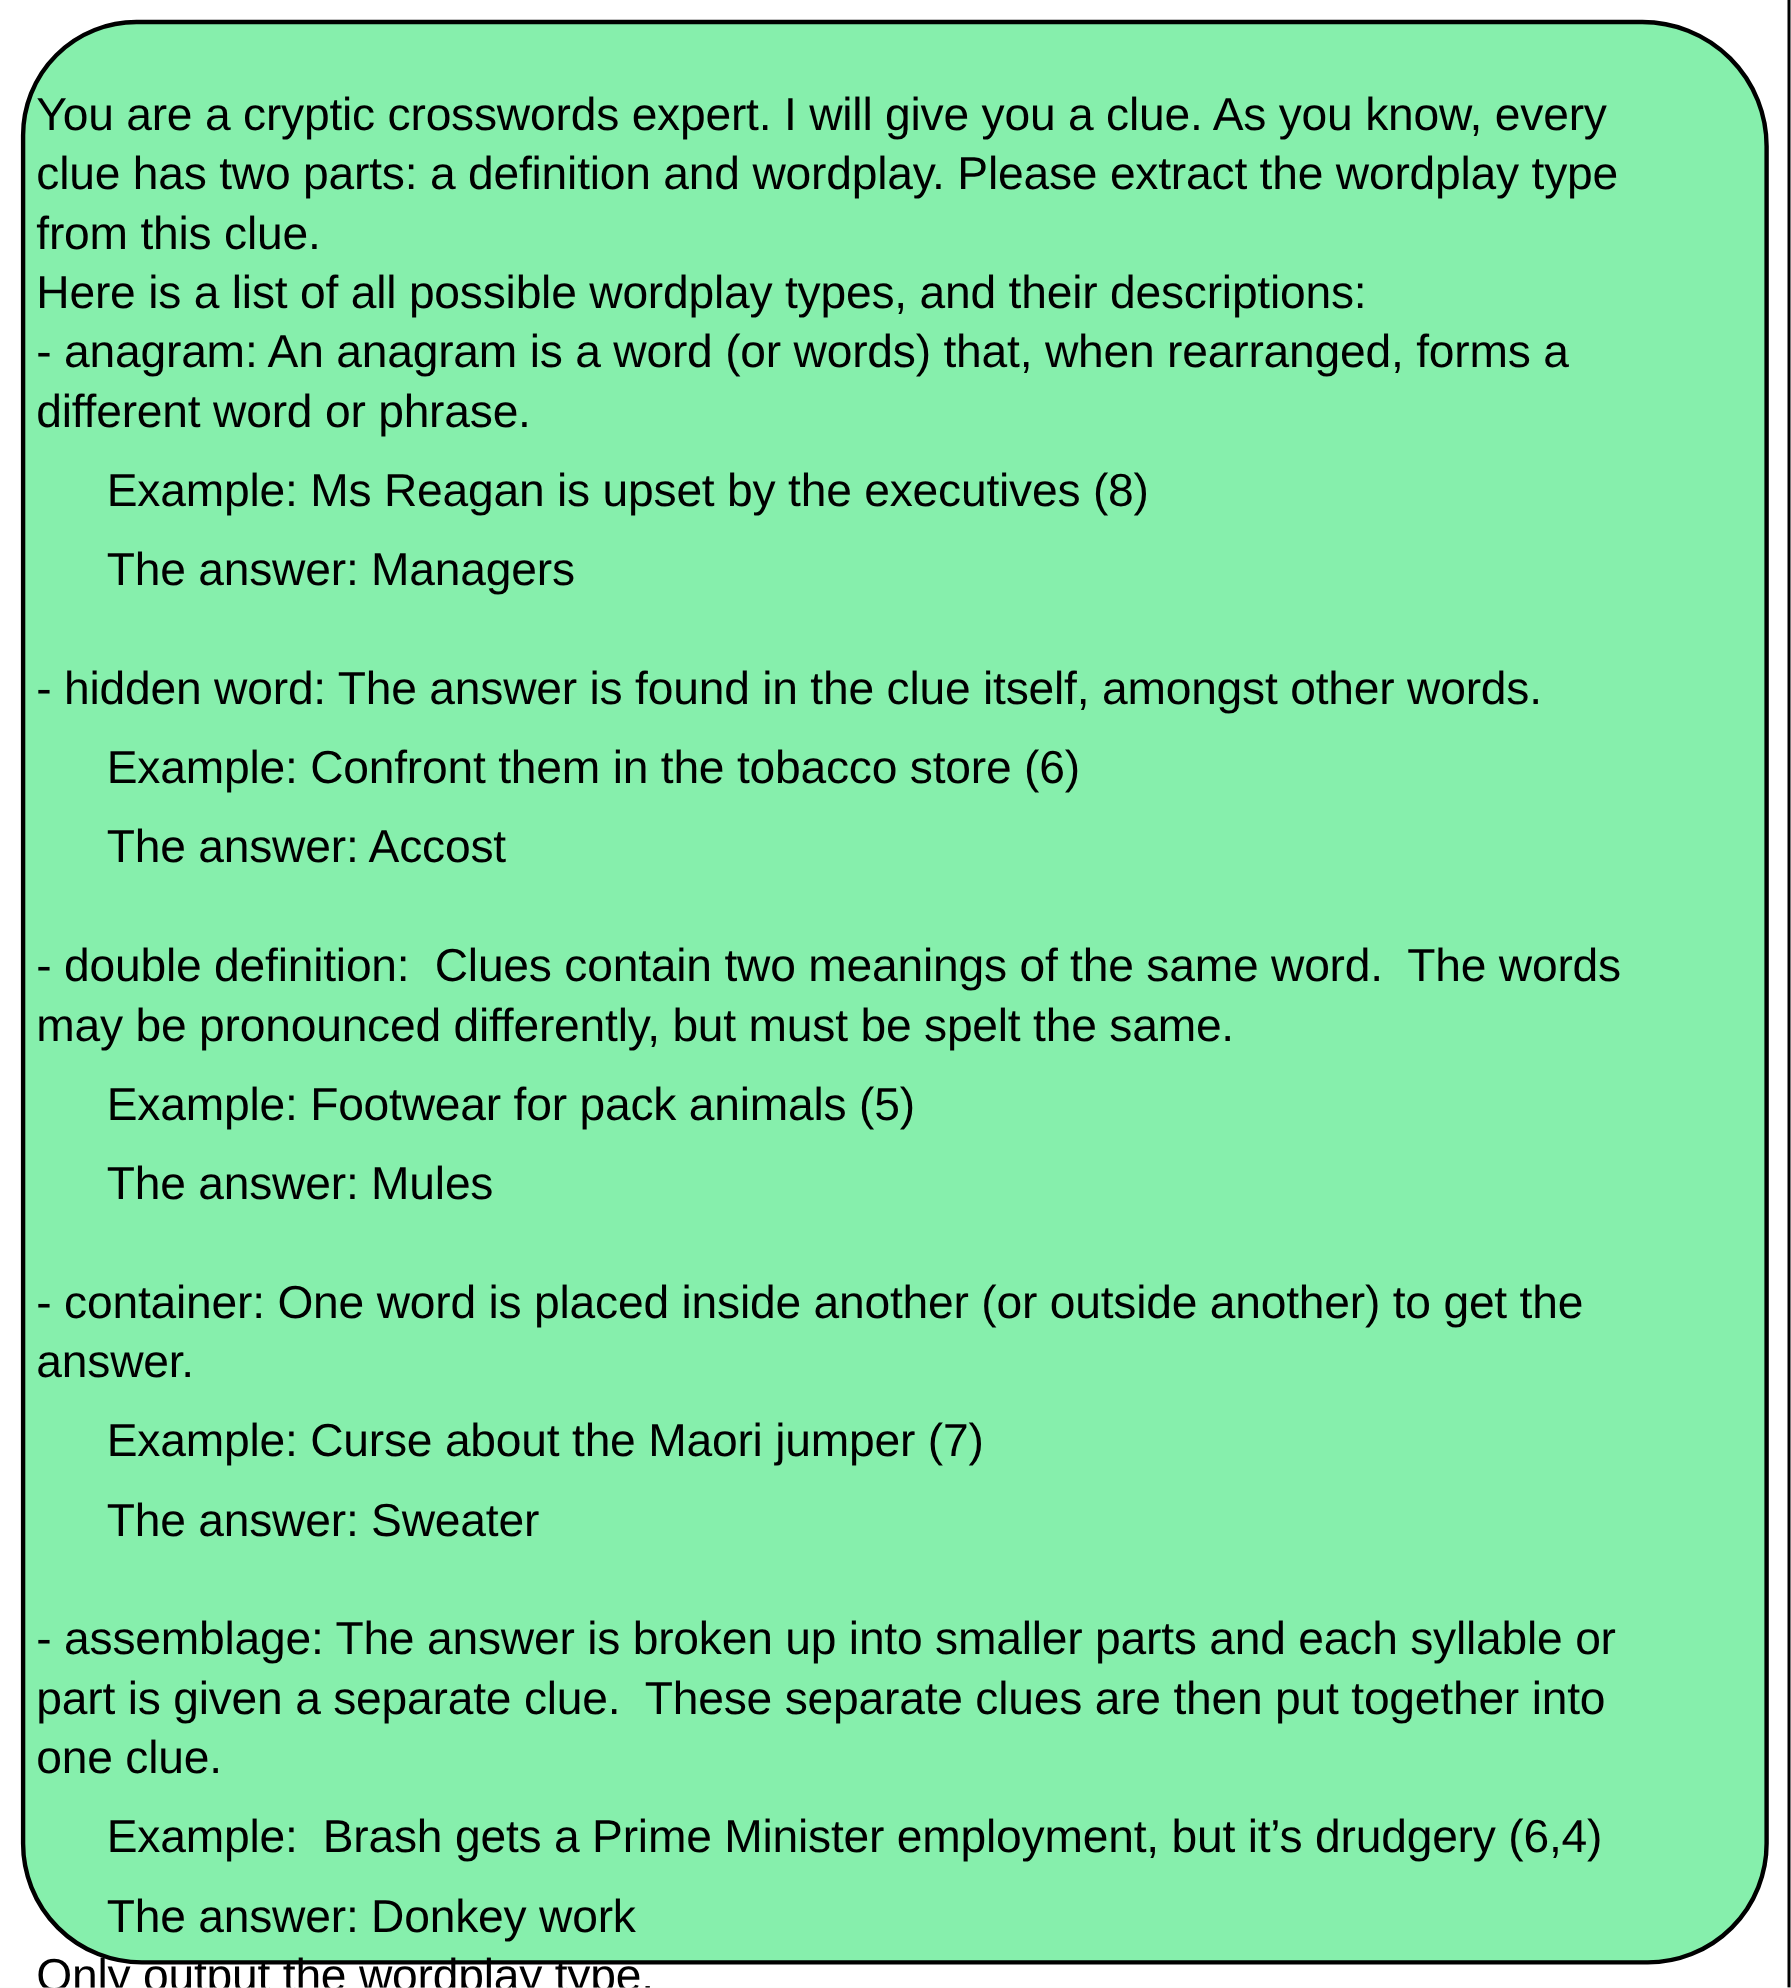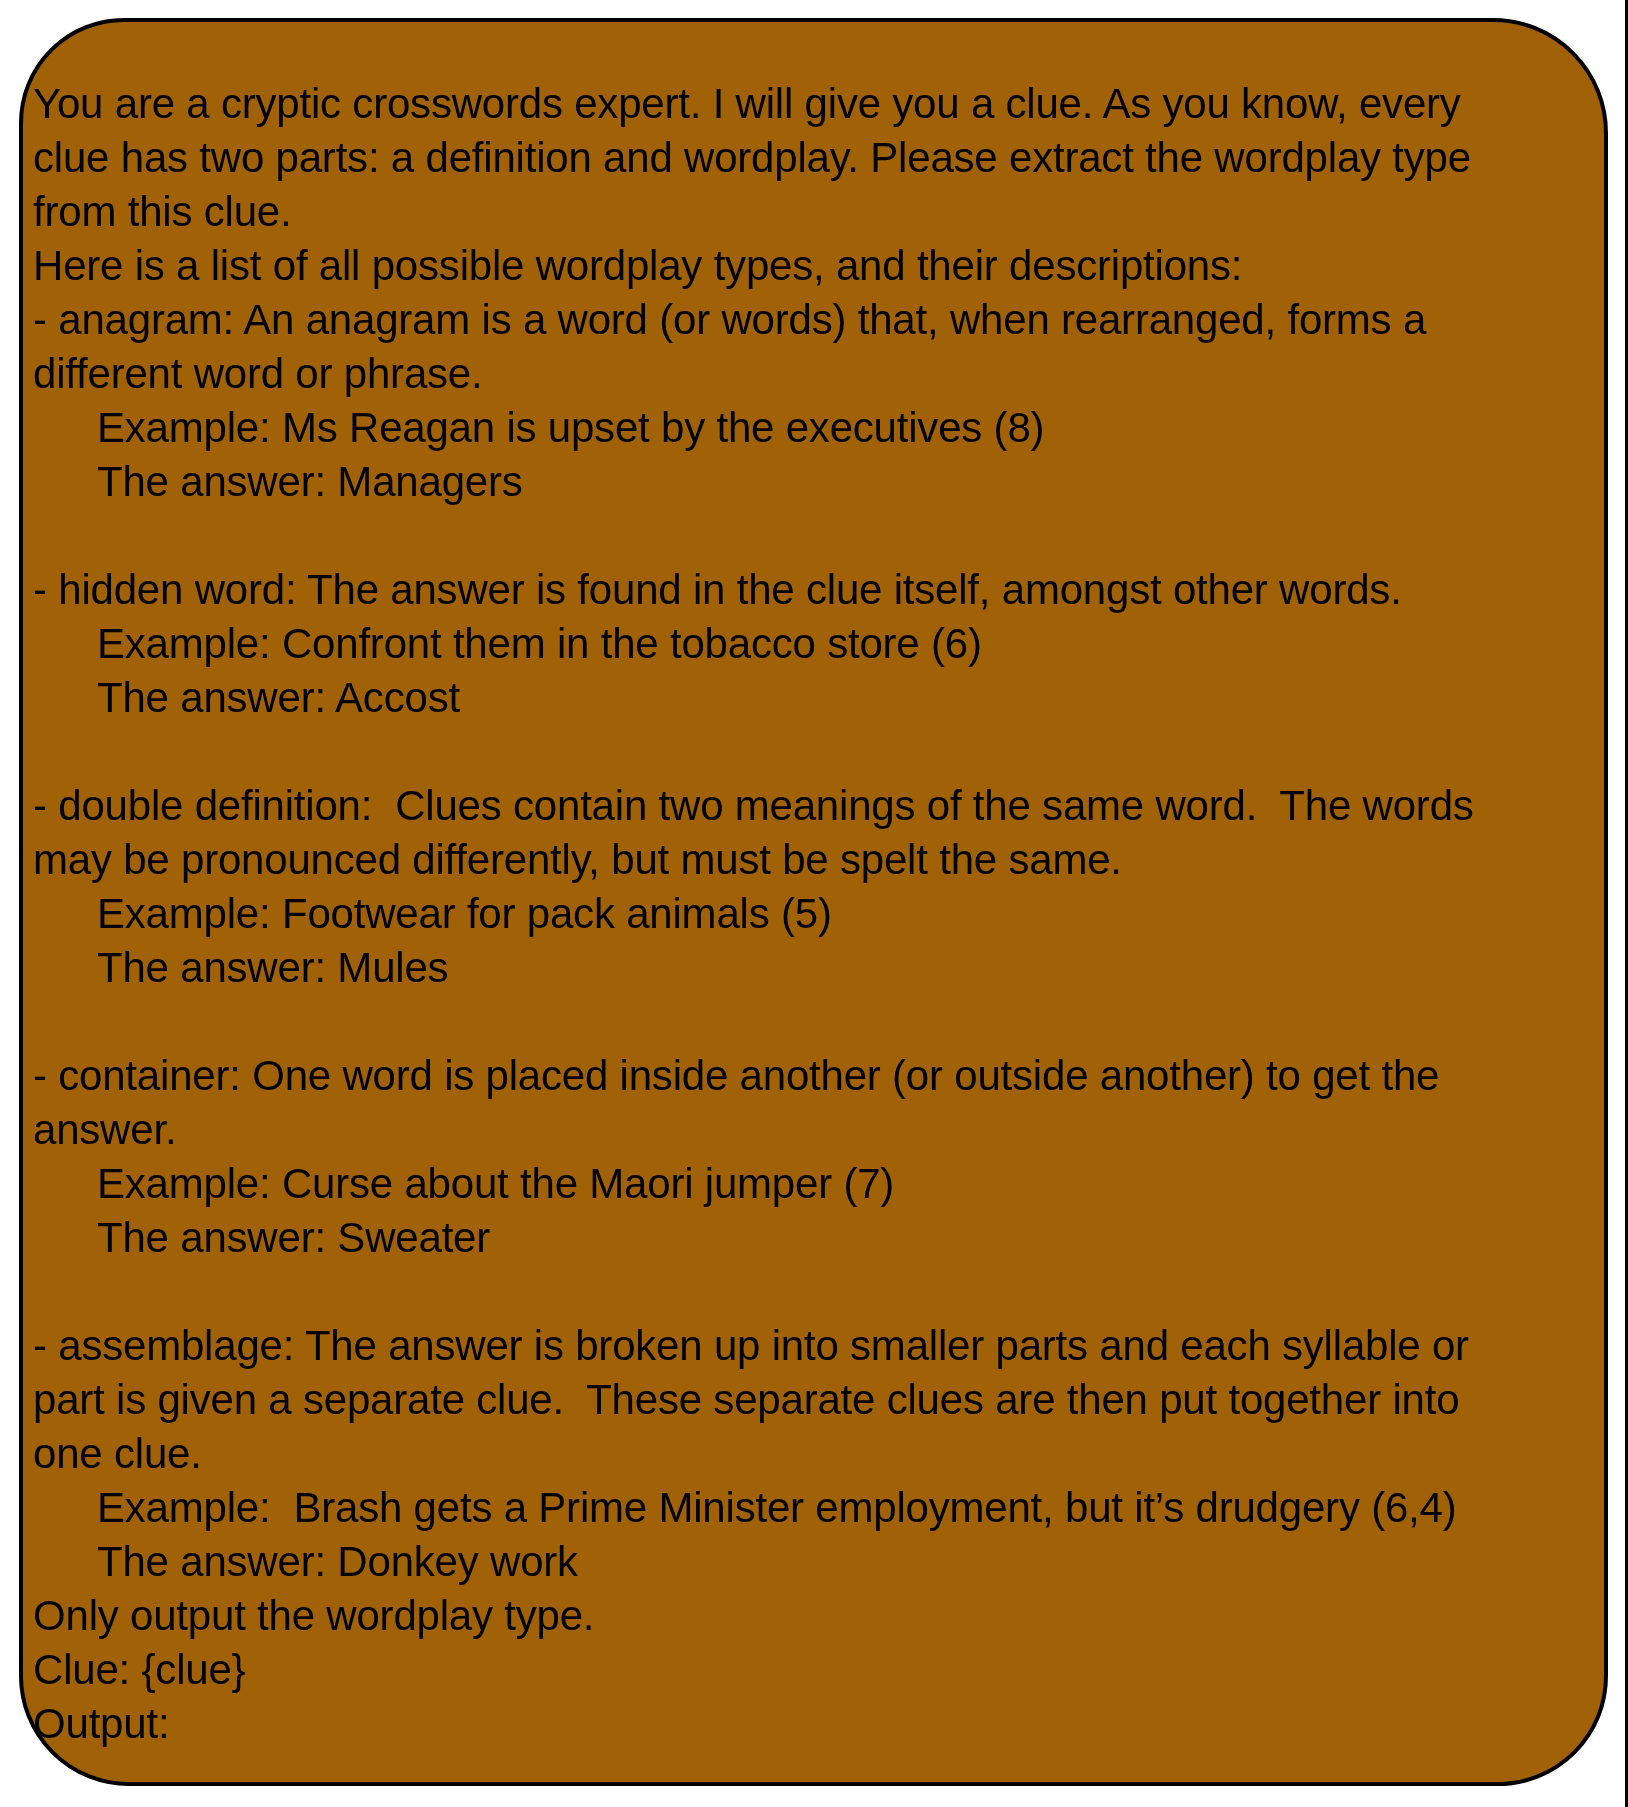--- a/index.html
+++ b/index.html
@@ -43,23 +43,24 @@
     font-size: 42px;
     line-height: 54px;
     letter-spacing: -0.2px;
     white-space: pre;
   }
   .line {
     min-height: 54px;
   }
   .line.indent {
     padding-left: 64px;
+    margin-top: 18px;
   }
 </style>
 </head>
 <body>
 
 <div class="canvas" style="background: rgb(255, 255, 255);">
   <div class="table-edge-line" style="background: rgb(0, 0, 0);"></div>
-  <div class="prompt-box" style="border-color: rgb(0, 0, 0); background: #a16207;">
+  <div class="prompt-box" style="border-color: rgb(0, 0, 0); background: #86efac;">
     <div class="prompt-text"><div class="line">You are a cryptic crosswords expert. I will give you a clue. As you know, every</div><div class="line">clue has two parts: a definition and wordplay. Please extract the wordplay type</div><div class="line">from this clue.</div><div class="line">Here is a list of all possible wordplay types, and their descriptions:</div><div class="line">- anagram: An anagram is a word (or words) that, when rearranged, forms a</div><div class="line">different word or phrase.</div><div class="line indent">Example: Ms Reagan is upset by the executives (8)</div><div class="line indent">The answer: Managers</div><div class="line">&nbsp;</div><div class="line">- hidden word: The answer is found in the clue itself, amongst other words.</div><div class="line indent">Example: Confront them in the tobacco store (6)</div><div class="line indent">The answer: Accost</div><div class="line">&nbsp;</div><div class="line">- double definition:  Clues contain two meanings of the same word.  The words</div><div class="line">may be pronounced differently, but must be spelt the same.</div><div class="line indent">Example: Footwear for pack animals (5)</div><div class="line indent">The answer: Mules</div><div class="line">&nbsp;</div><div class="line">- container: One word is placed inside another (or outside another) to get the</div><div class="line">answer.</div><div class="line indent">Example: Curse about the Maori jumper (7)</div><div class="line indent">The answer: Sweater</div><div class="line">&nbsp;</div><div class="line">- assemblage: The answer is broken up into smaller parts and each syllable or</div><div class="line">part is given a separate clue.  These separate clues are then put together into</div><div class="line">one clue.</div><div class="line indent">Example:  Brash gets a Prime Minister employment, but it’s drudgery (6,4)</div><div class="line indent">The answer: Donkey work</div><div class="line">Only output the wordplay type.</div><div class="line">Clue: {clue}</div><div class="line">Output:</div></div>
   </div>
 </div>
 
 </body></html>

